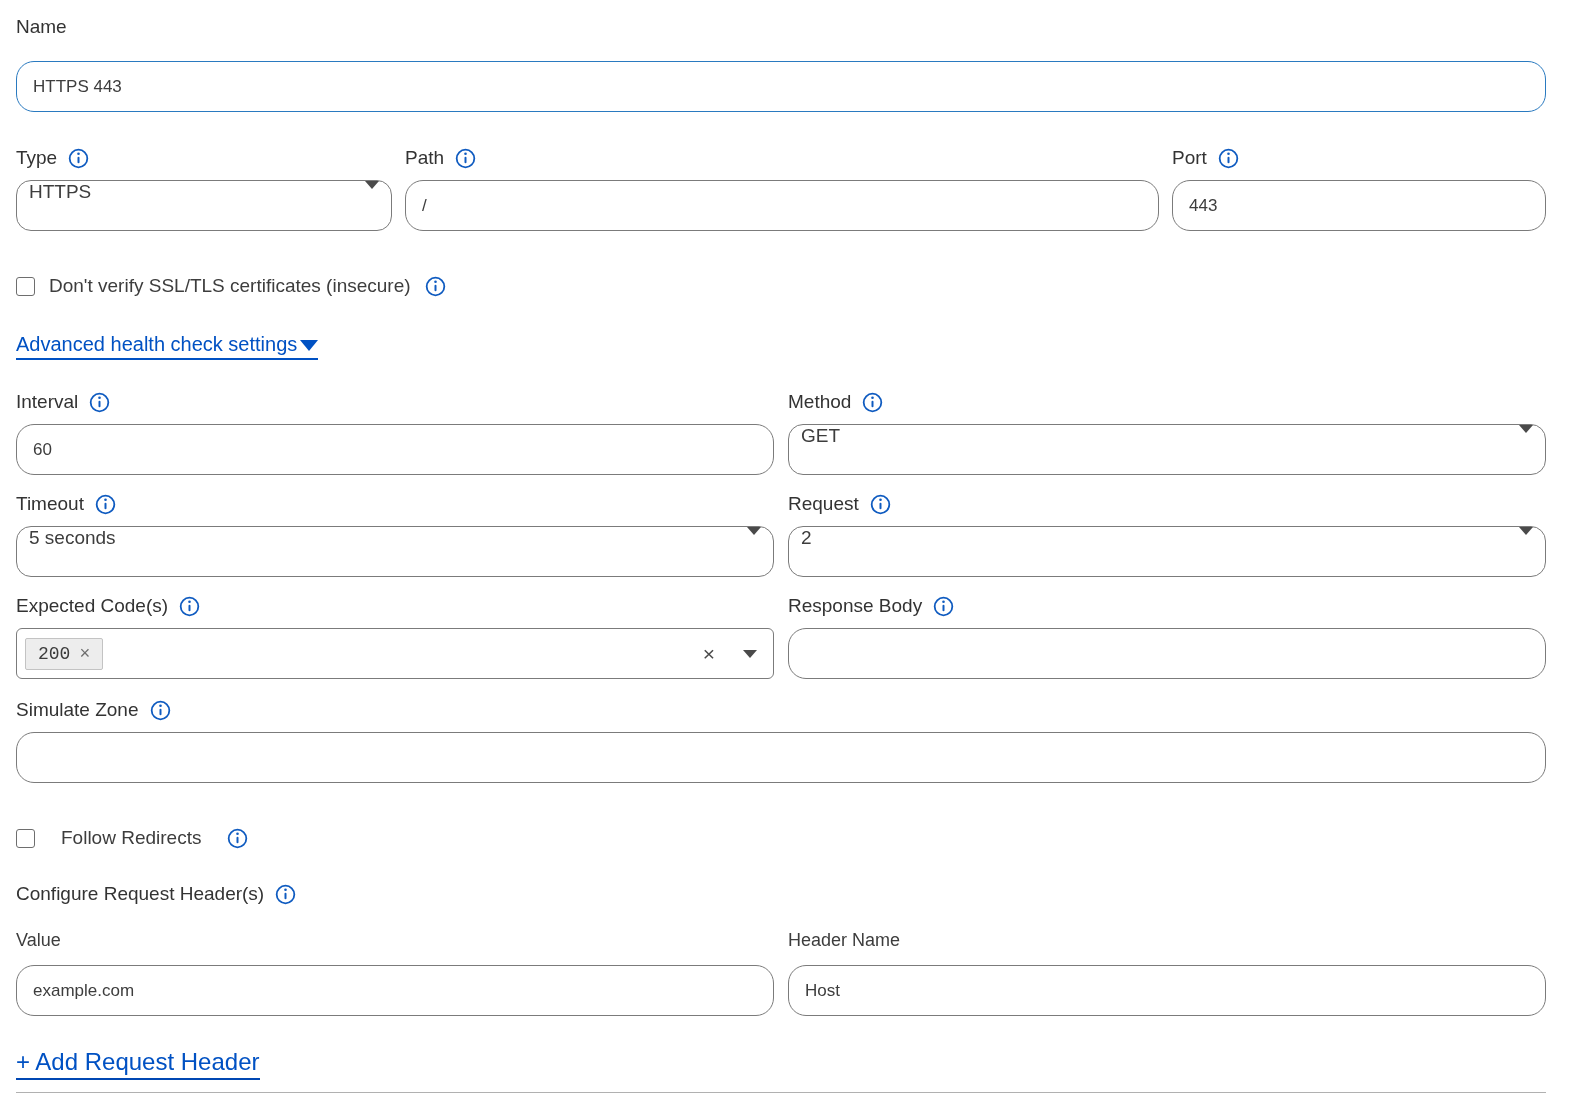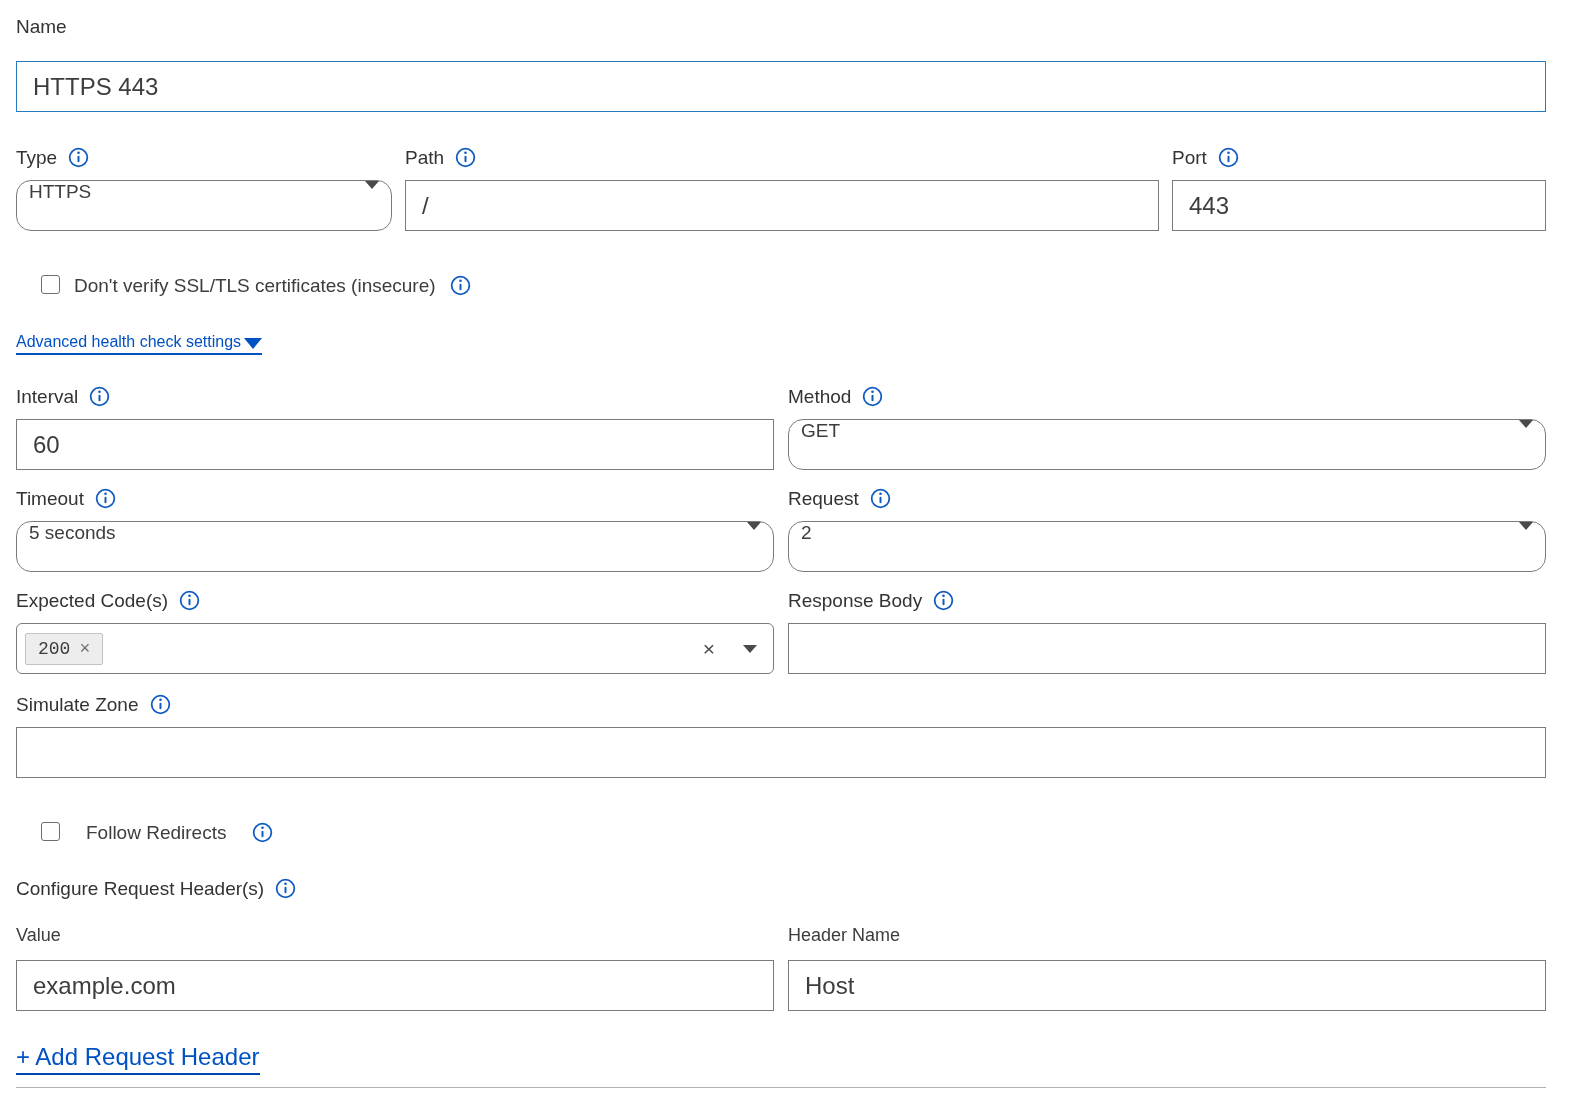--- a/index.html
+++ b/index.html
@@ -13,36 +13,36 @@
   }
   .page { padding: 16px 24px 0 16px; }
 
   .label {
     font-size: 19px;
     color: #333333;
     display: inline-flex;
     align-items: center;
     gap: 10px;
   }
-  .label-row { margin-bottom: 11px; display: flex; gap: 11px; }
+  .label-row { margin-bottom: 11px; display: flex; align-items: center; gap: 11px; }
 
   .info-icon {
     width: 21px; height: 21px;
     color: #0f5bc0;
     display: inline-block;
     flex: 0 0 auto;
   }
 
   input[type="text"] {
     width: 100%;
     height: 51px;
     border: 1.6px solid #7b7b7b;
-    border-radius: 0;
+    border-radius: 18px;
     font-family: "Liberation Sans", sans-serif;
-    font-size: 24px;
+    font-size: 17px;
     color: #3d3d3d;
     padding: 0 16px;
     background: #ffffff;
     outline: none;
   }
   input[type="text"].focused {
     border-color: #2a7ac0;
     border-width: 1.8px;
   }
 
@@ -73,36 +73,36 @@
     grid-template-columns: 376px 1fr 374px;
     column-gap: 13px;
     margin-top: 35px;
   }
   .row2 {
     display: grid;
     grid-template-columns: 1fr 1fr;
     column-gap: 14px;
   }
 
-  .checkbox-row { display: flex; gap: 14px; margin-left: 25px; }
+  .checkbox-row { display: flex; align-items: center; gap: 14px; }
   input[type="checkbox"] {
     appearance: none;
     -webkit-appearance: none;
     width: 19px; height: 19px;
     border: 1.7px solid #6e6e6e;
     border-radius: 3px;
     background: #ffffff;
     cursor: pointer;
     flex: 0 0 auto;
   }
   .checkbox-label { font-size: 19px; color: #3d3d3d; }
 
   .link {
     color: #0051c3;
-    font-size: 16px;
+    font-size: 20px;
     text-decoration: none;
     border-bottom: 2px solid #0051c3;
     padding-bottom: 2px;
     display: inline-flex;
     align-items: center;
     cursor: pointer;
   }
   .link .caret-down-lg {
     width: 0; height: 0;
     border-left: 9px solid transparent;

